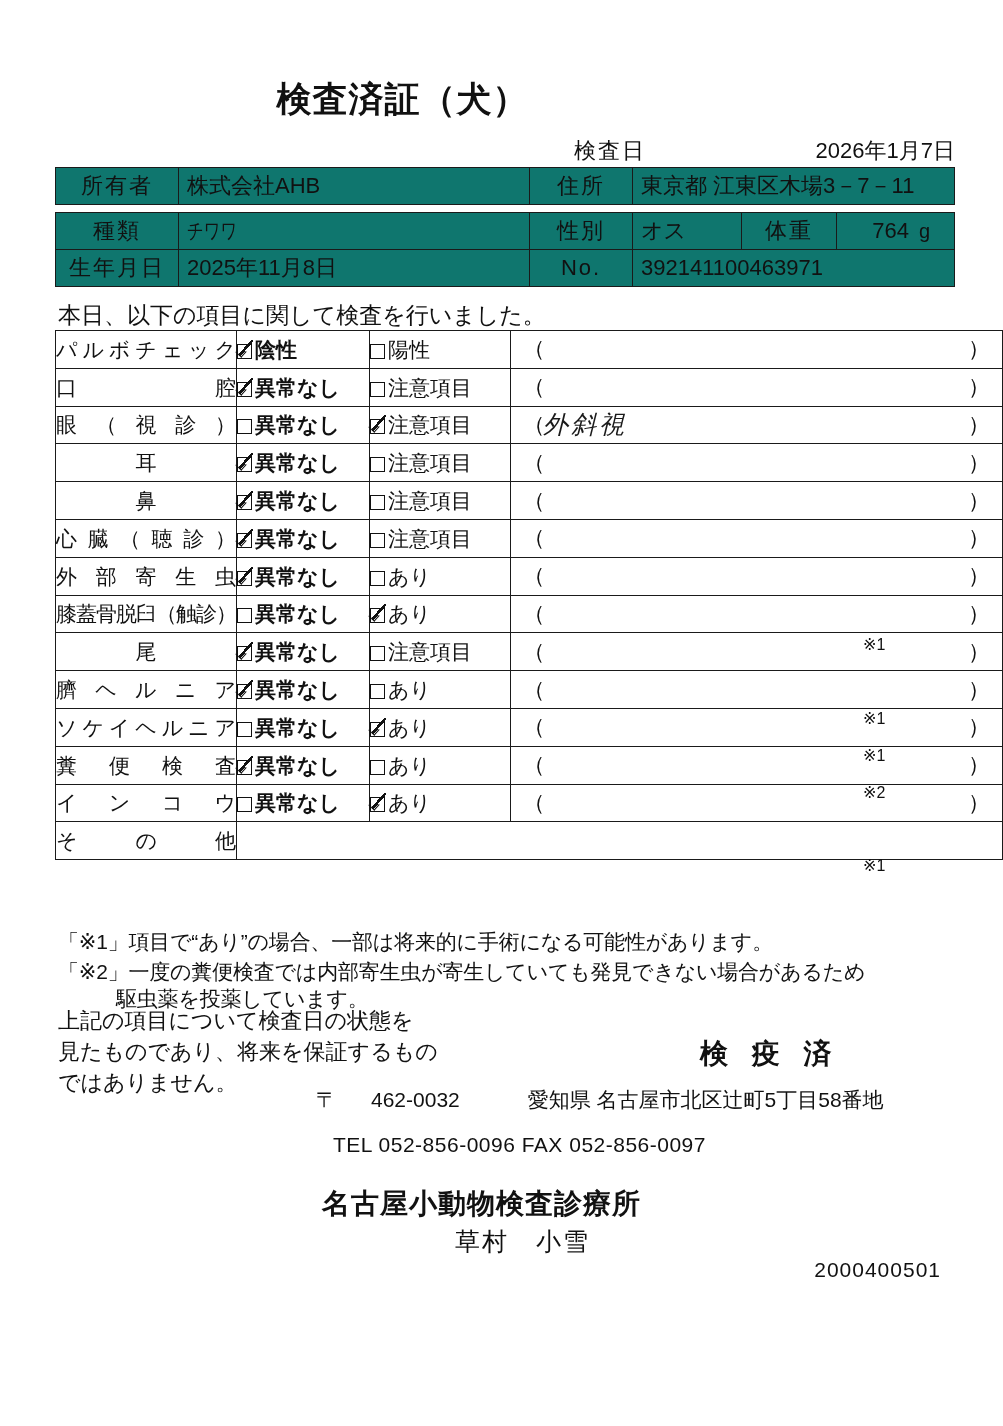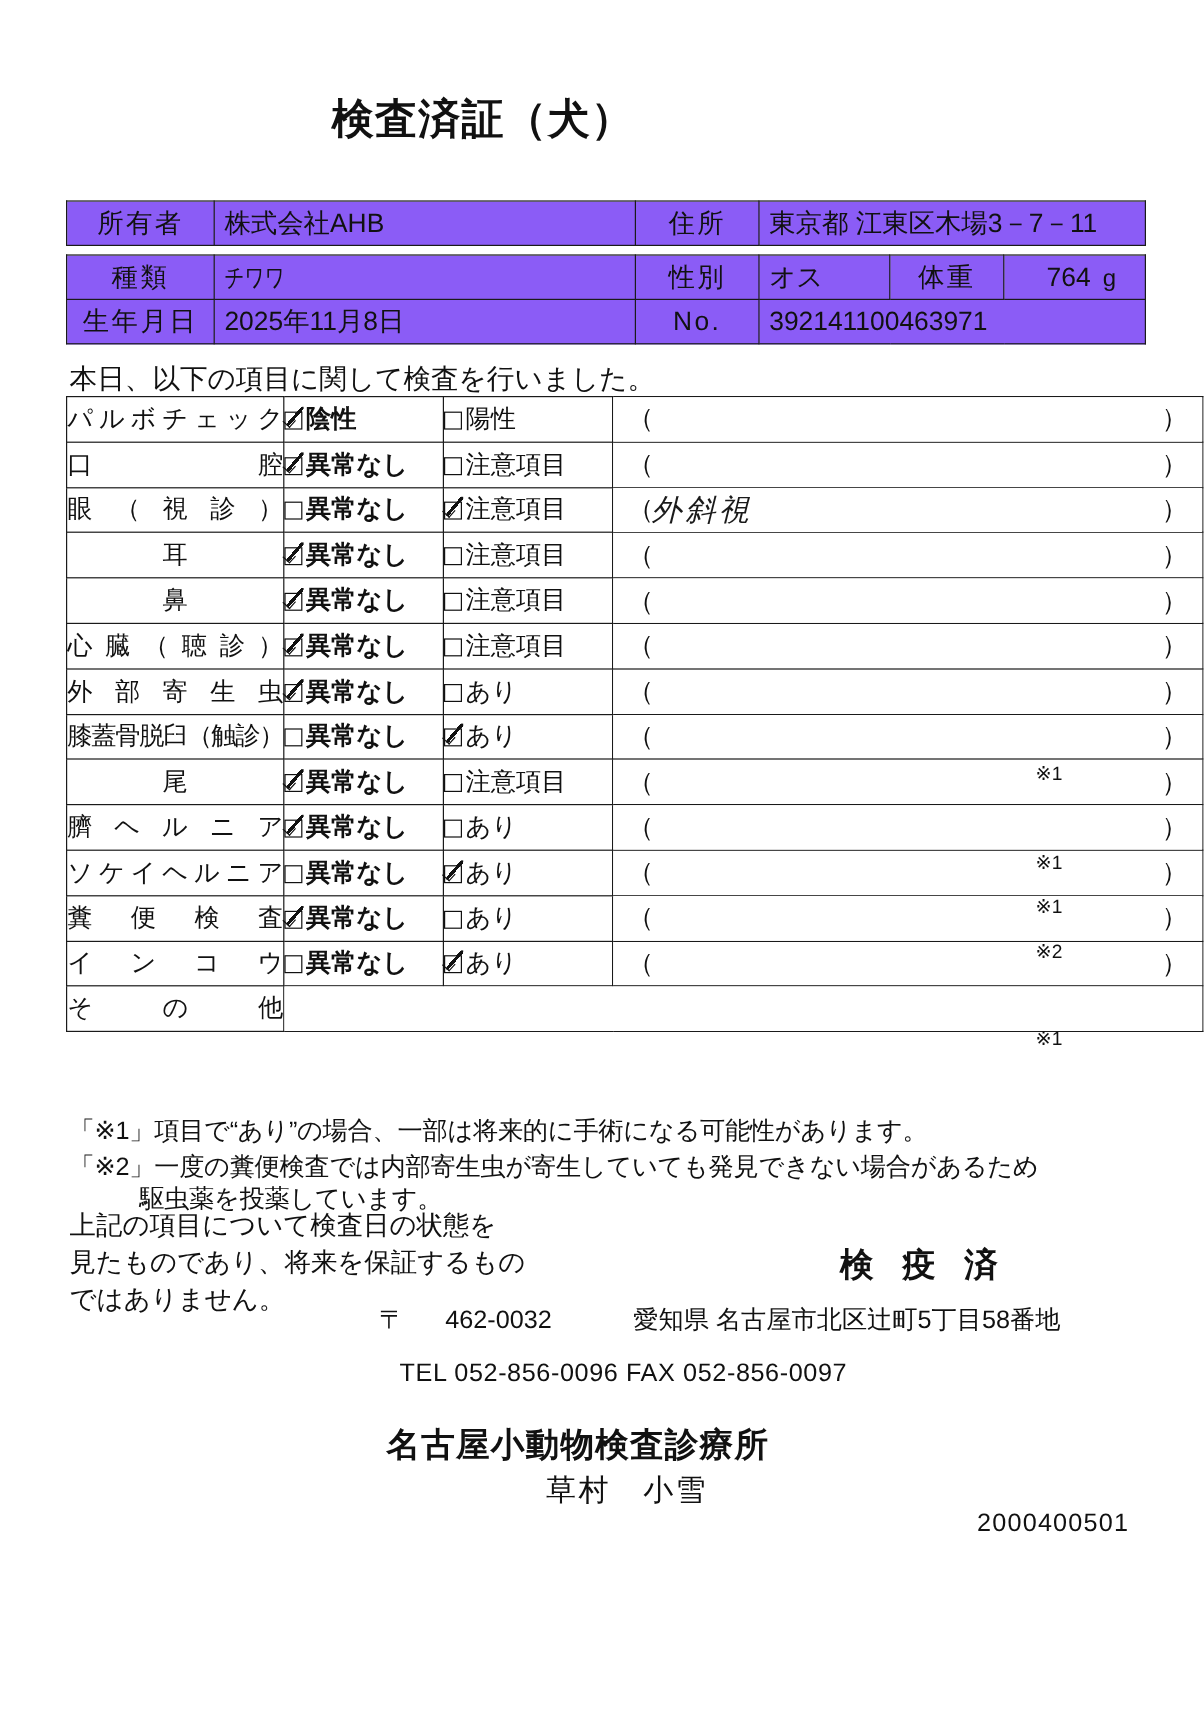--- a/index.html
+++ b/index.html
@@ -30,21 +30,21 @@
   .insp-date{position:absolute;right:0px;top:0;font-size:22px;letter-spacing:0px;}
 
   
   .tbl{border-collapse:collapse;position:absolute;}
   .tbl td{
     border:1.5px solid #1a1a1a;
     font-size:22px;
     padding:0 8px;
     height:36px;
     vertical-align:middle;
-    background:#8b5cf6;
+    background:#0f766e;
     line-height:1;
   }
   .tbl td.lbl{text-align:center;letter-spacing:2px;white-space:nowrap;}
   .tbl td.val{text-align:left;}
 
   #owner-table{left:55px;top:167px;width:900px;}
   #info-table{left:55px;top:212px;width:900px;}
 
   .narrow-kana{font-family:"Liberation Sans","DejaVu Sans",sans-serif;
     font-size:21px;transform:scaleX(.78);transform-origin:left center;display:inline-block;}
@@ -151,20 +151,24 @@
 
   .serial{position:absolute;right:62px;top:1258px;font-size:21px;letter-spacing:1px;}
 </style>
 </head>
 <body>
 
 <div class="page">
 
   <div class="doc-title">検査済証（犬）</div>
 
+  <div class="insp-row">
+    <span class="insp-label">検査日</span>
+    <span class="insp-date">2026年1月7日</span>
+  </div>
 
   <table class="tbl" id="owner-table">
     <tbody>
         <tr>
       <td class="lbl" style="width:106px;">所有者</td>
       <td class="val" style="width:334px;">株式会社AHB</td>
       <td class="lbl" style="width:86px;">住所</td>
       <td class="val">東京都 江東区木場3－7－11</td>
     </tr>
   </tbody>

